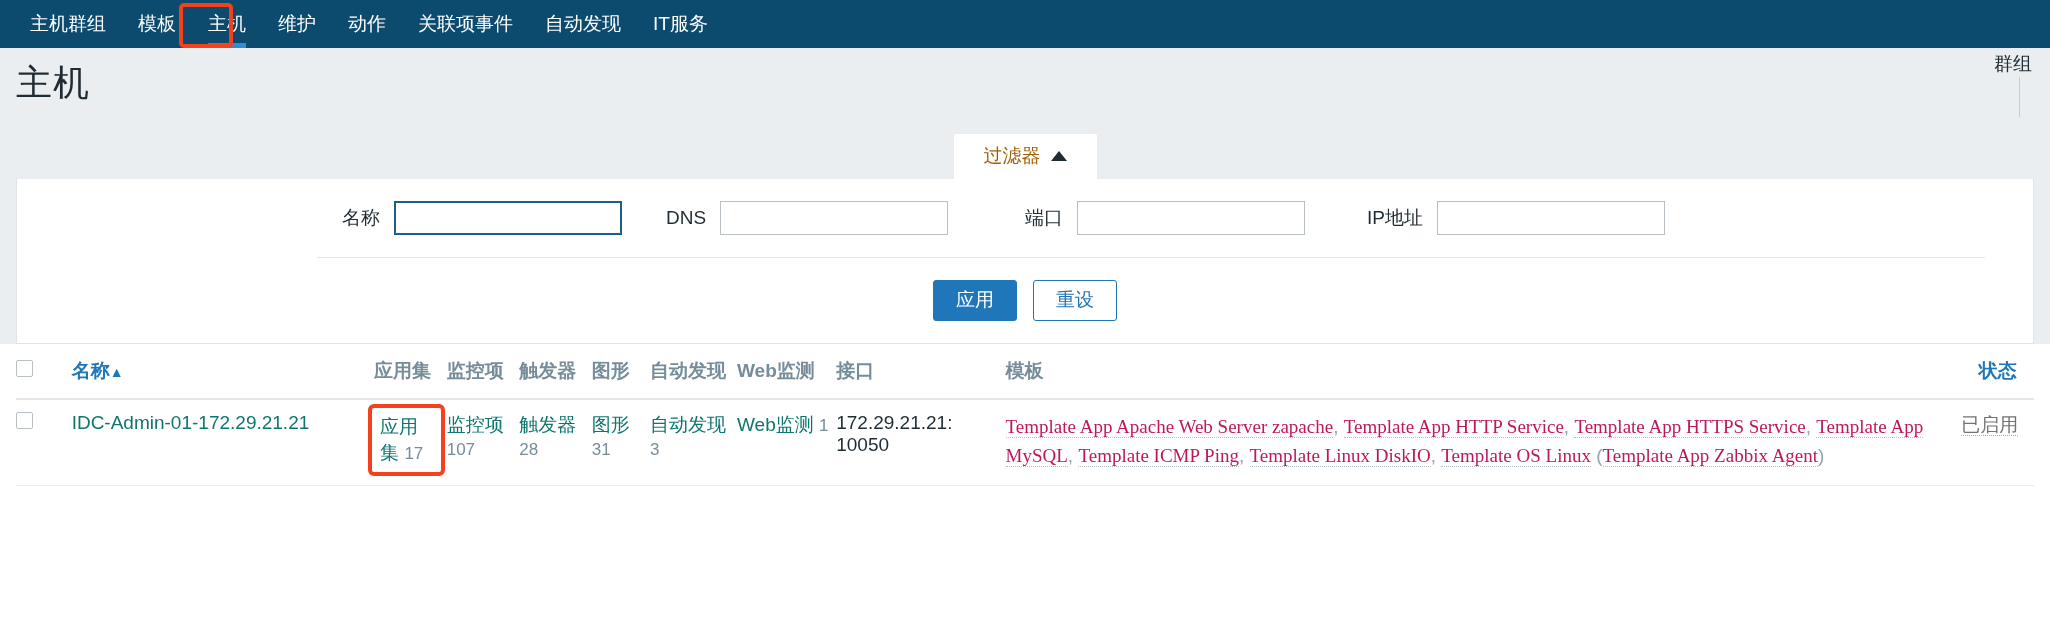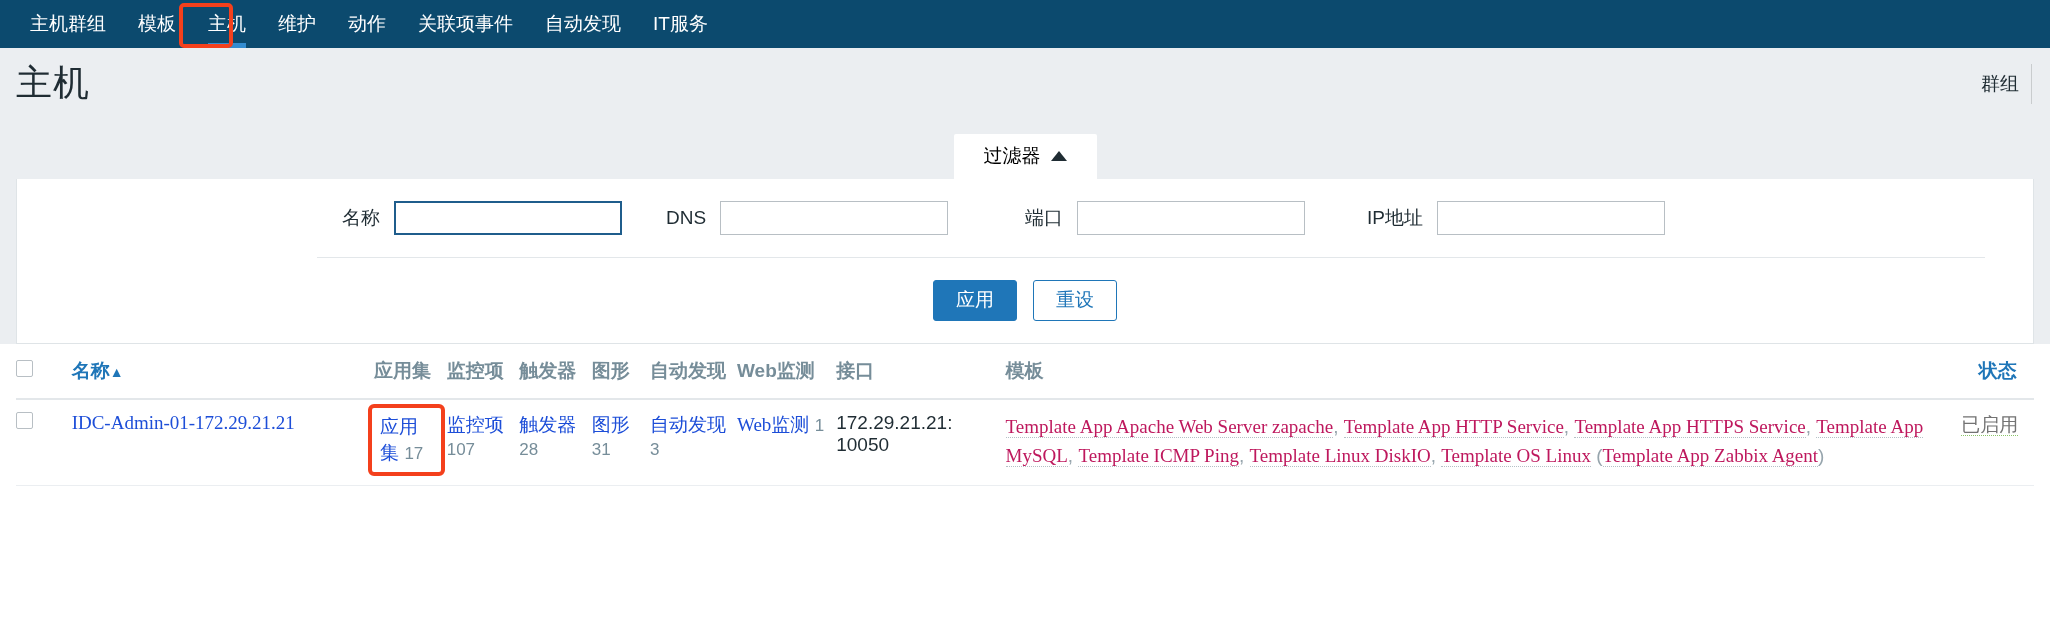--- a/index.html
+++ b/index.html
@@ -61,20 +61,21 @@
     color: #1f2c33;
     font-weight: normal;
     letter-spacing: 1px;
   }
   .page-head-right {
     font-size: 19px;
     color: #1f2c33;
     padding-right: 2px;
     display: flex;
     align-items: center;
+    flex-direction: column;
   }
   .head-divider {
     width: 1px;
     height: 40px;
     background: #c9ccce;
     margin-left: 12px;
   }
 
   
   .filter-wrap {
@@ -82,21 +83,21 @@
     padding: 14px 16px 0 16px;
   }
   .filter-tabrow {
     display: flex;
     justify-content: center;
   }
   .filter-tab {
     background: #ffffff;
     padding: 9px 30px 10px 30px;
     font-size: 19px;
-    color: #000000;
+    color: #a16207;
     display: flex;
     align-items: center;
     gap: 10px;
     cursor: pointer;
     border-radius: 2px 2px 0 0;
   }
   .tri-up {
     width: 0; height: 0;
     border-left: 8px solid transparent;
     border-right: 8px solid transparent;
@@ -198,21 +199,21 @@
     color: #1f2c33;
   }
   .cb {
     width: 17px; height: 17px;
     border: 1px solid #b8bfc4;
     border-radius: 2px;
     background: #fff;
     display: inline-block;
     cursor: pointer;
   }
-  .link { color: #1d4ed8; text-decoration: none; cursor: pointer; font-family: Liberation Serif, serif; }
+  .link { color: #0f766e; text-decoration: none; cursor: pointer; }
   .count { color: #768d99; font-size: 17px; }
   .tpl-link {
     color: #be185d;
     text-decoration: none;
     border-bottom: 1px dotted #b5c0c6;
     cursor: pointer;
     font-family: Liberation Serif, serif;
   }
   .tpl-cell { line-height: 1.55; color: #97a5ad; }
   .status-on {

